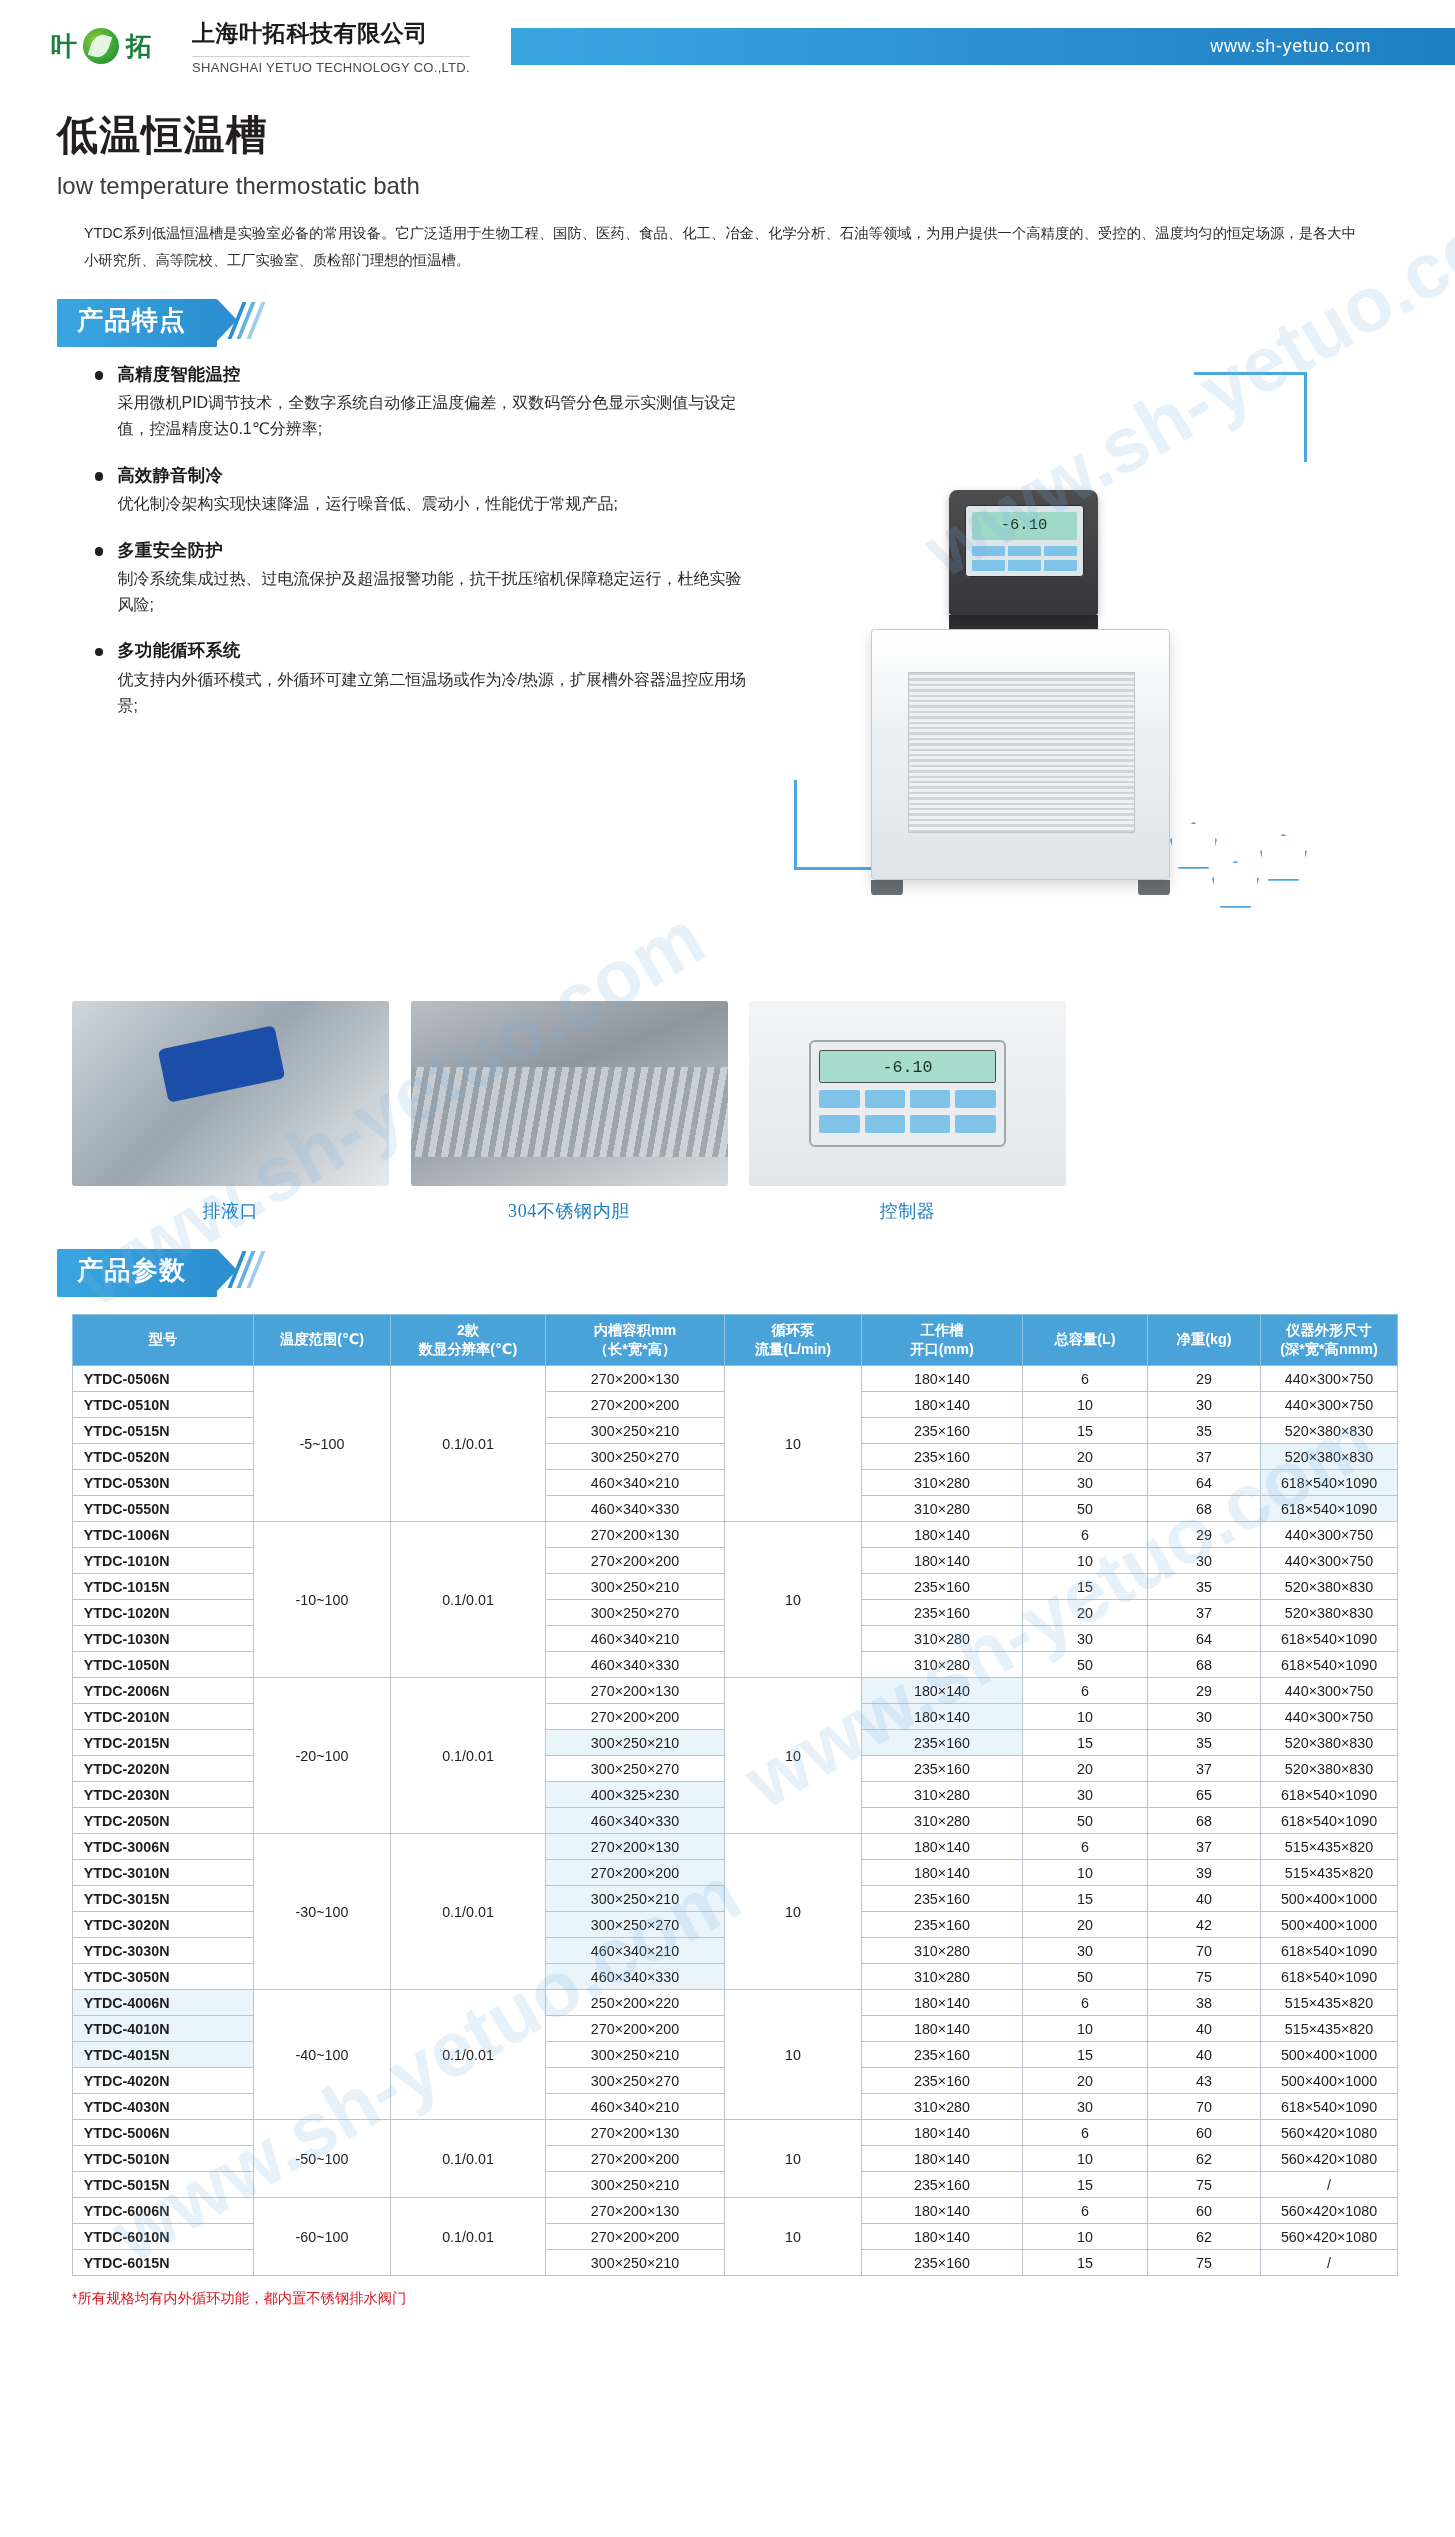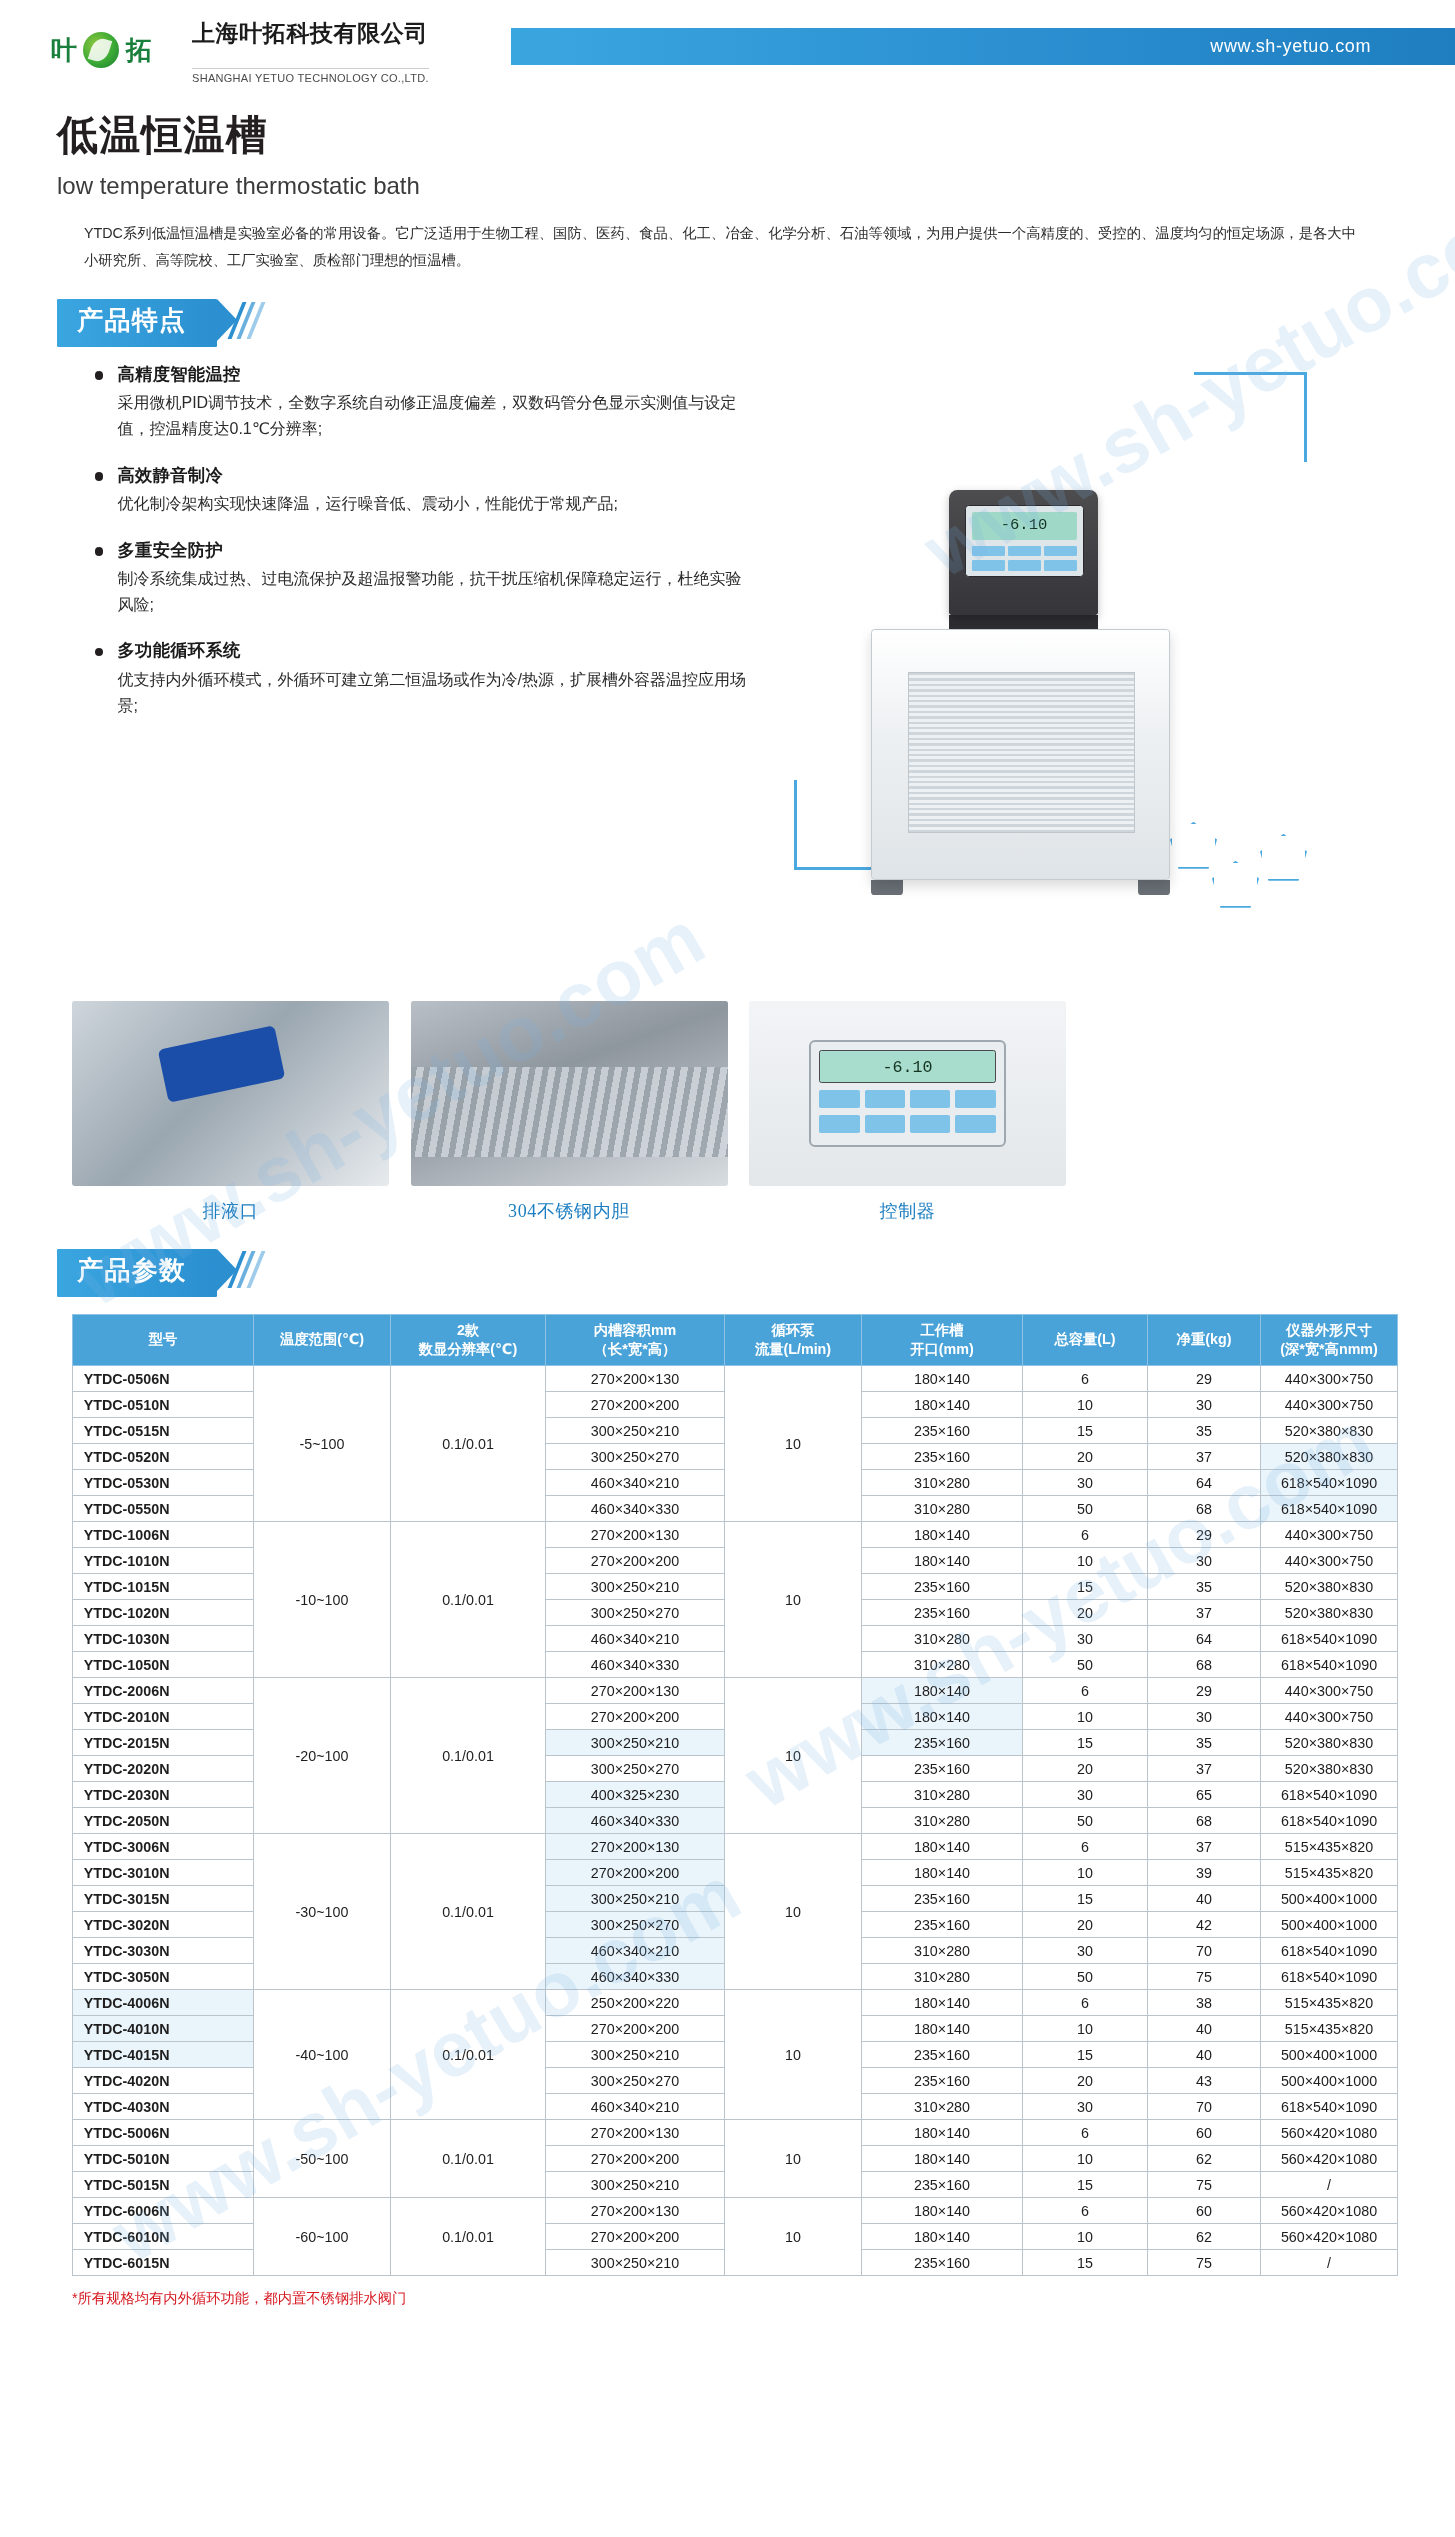--- a/index.html
+++ b/index.html
@@ -41,21 +41,21 @@
     position:absolute; left:32px; top:0px; width:36px; height:36px; border-radius:50%;
     background: radial-gradient(circle at 35% 35%, #8dc63f 0%, #3aa935 55%, #1b7a33 100%);
   }
   .logo-mark .leaf:after{
     content:""; position:absolute; left:8.4px; top:6px; width:18px; height:24px;
     border-radius: 60% 0 60% 0; background:#ffffff; opacity:.85; transform:rotate(18deg);
   }
   .logo-mark .cn2 { position:absolute; left:75px; top:1.2px; font-size:26px; font-weight:700; color:#1a7f3c;}
   .logo-text { margin-left: 13px; }
   .logo-text .t1 { font-size: 23px; font-weight: 700; color:#1b1b1b; letter-spacing:0.6px; }
-  .logo-text .t2 { font-size: 11px; color:#4a4a4a; letter-spacing:0.3px; margin-top:19px; border-top:0.6px solid #cfcfcf; padding-top:3px;}
+  .logo-text .t2 { font-size: 13px; color:#4a4a4a; letter-spacing:0.3px; margin-top:7px; border-top:0.6px solid #cfcfcf; padding-top:3px;}
   .header-bar {
     position:absolute; right:0; top:27.5px; height:37px; width: 944px;
     background: linear-gradient(90deg, #3aa6e0 0%, #2b8fd0 55%, #1e7ec0 100%);
     display:flex; align-items:center; justify-content:flex-end;
   }
   .header-bar .url { color:#ffffff; font-size:18px; letter-spacing:0.6px; padding-right: 84px; }
 
   
   .title-zone { padding: 18px 0 0 57px; }
   .main-title { font-size: 41px; font-weight:700; letter-spacing:1.2px; color:#231f20; }

